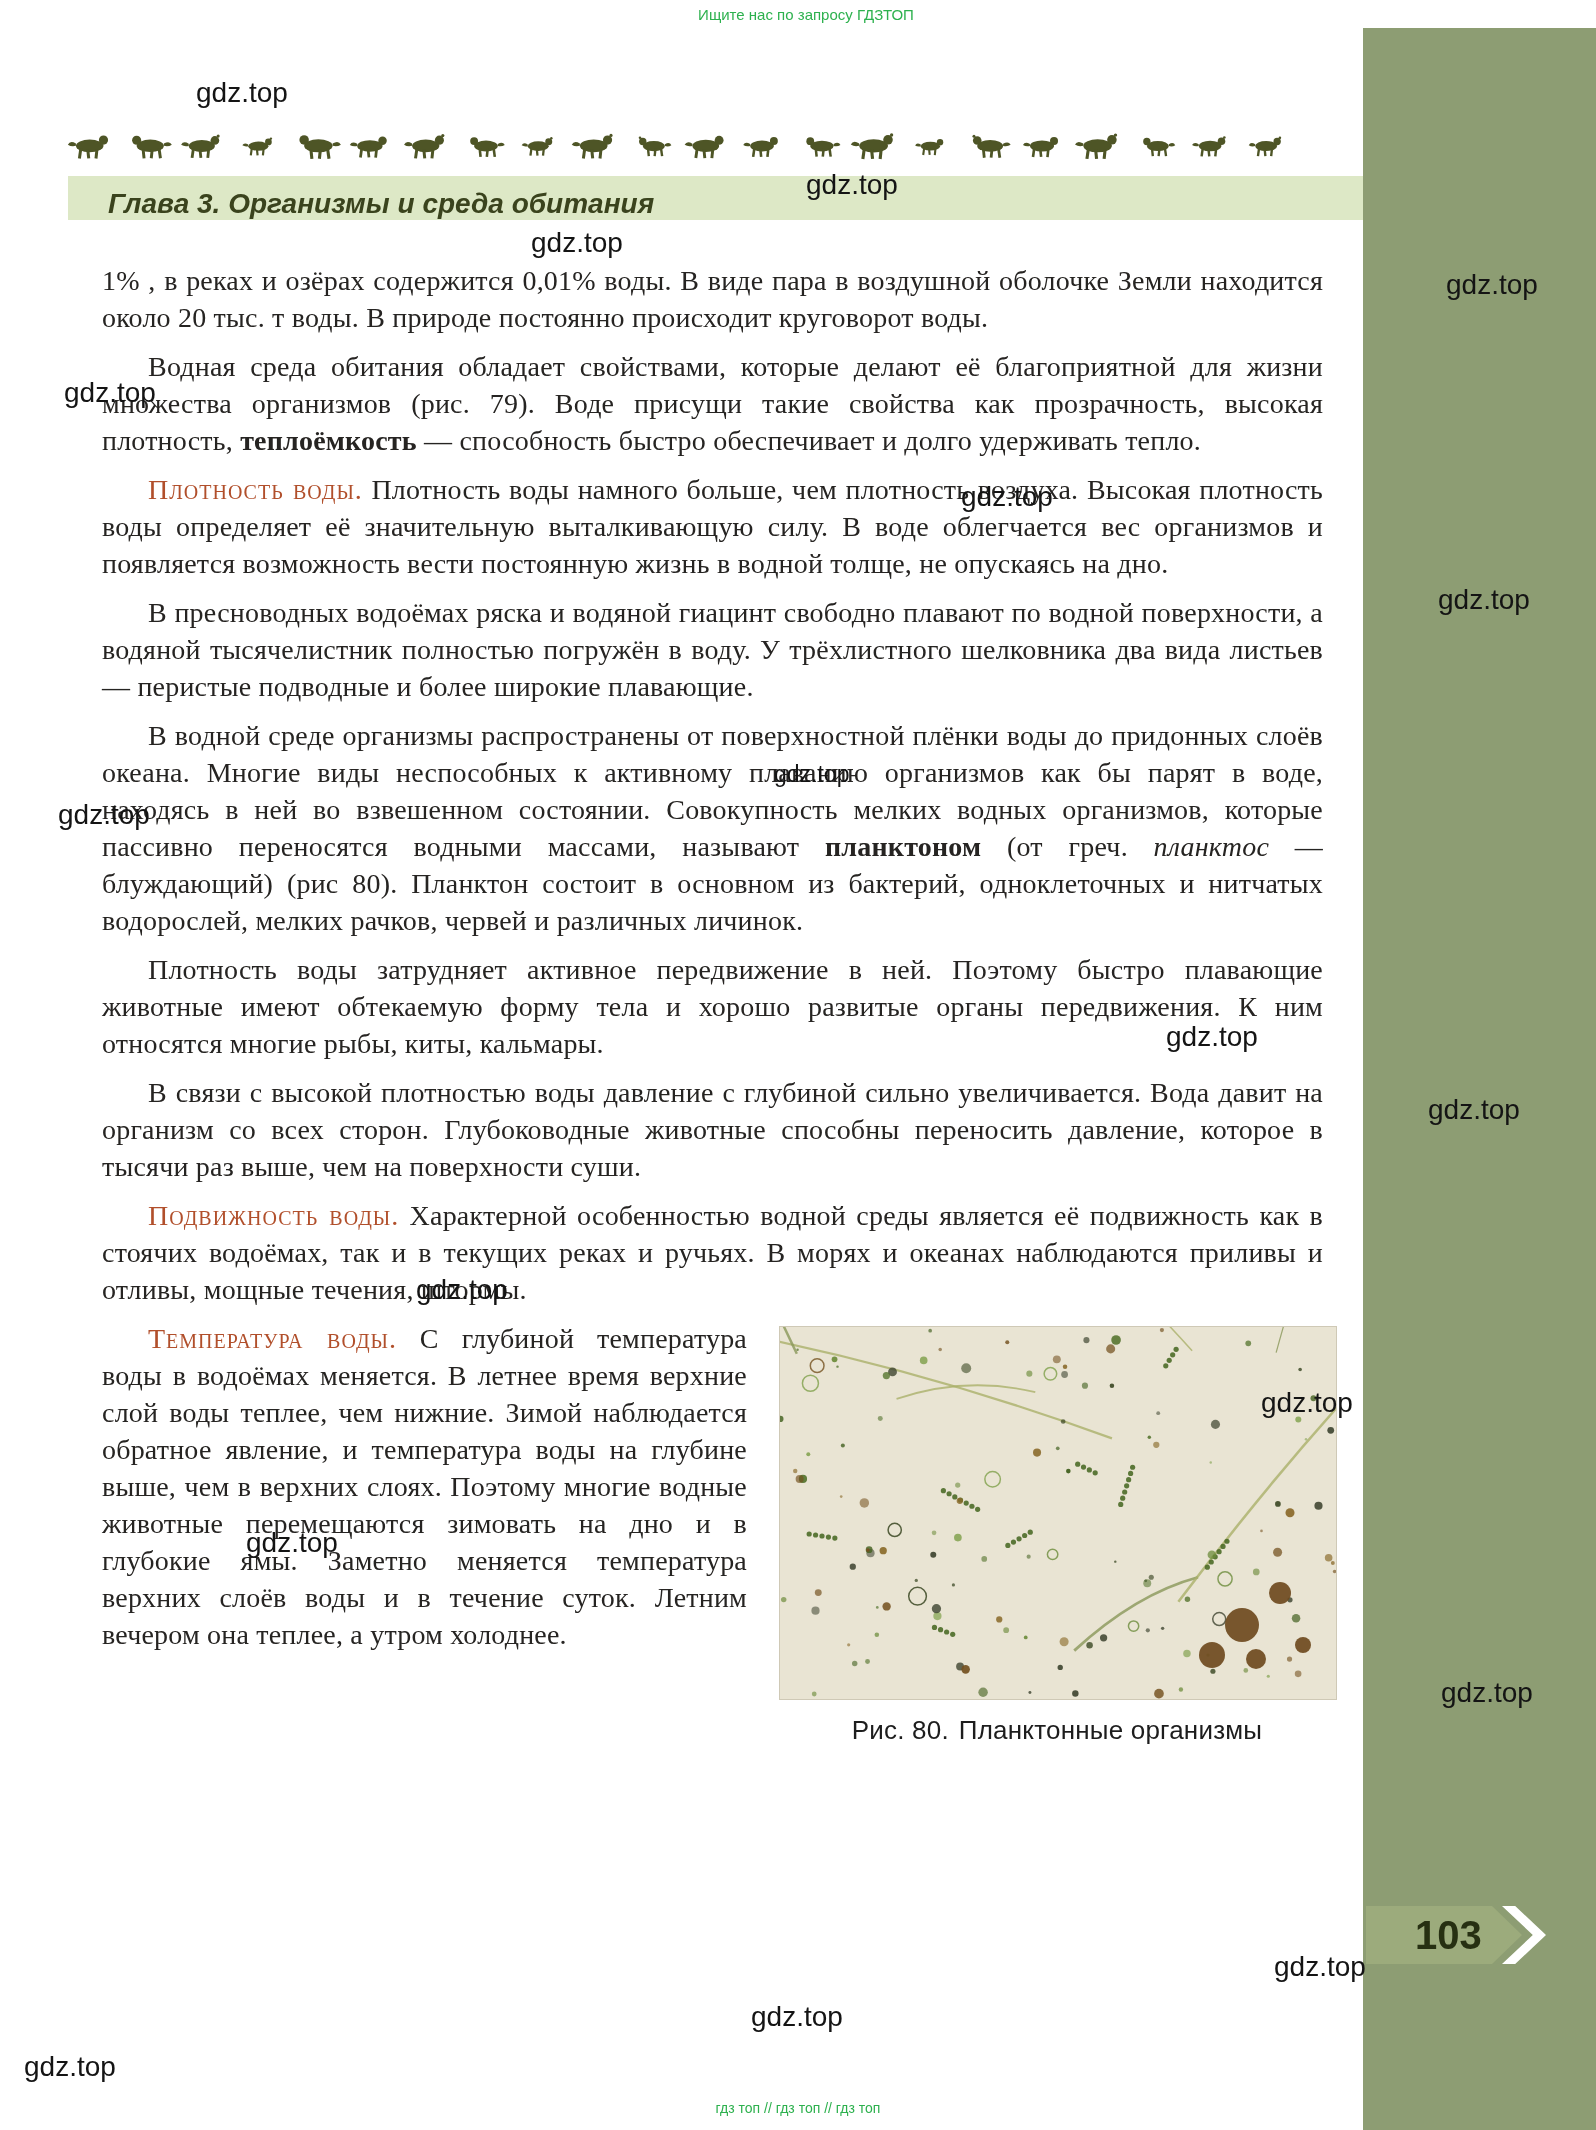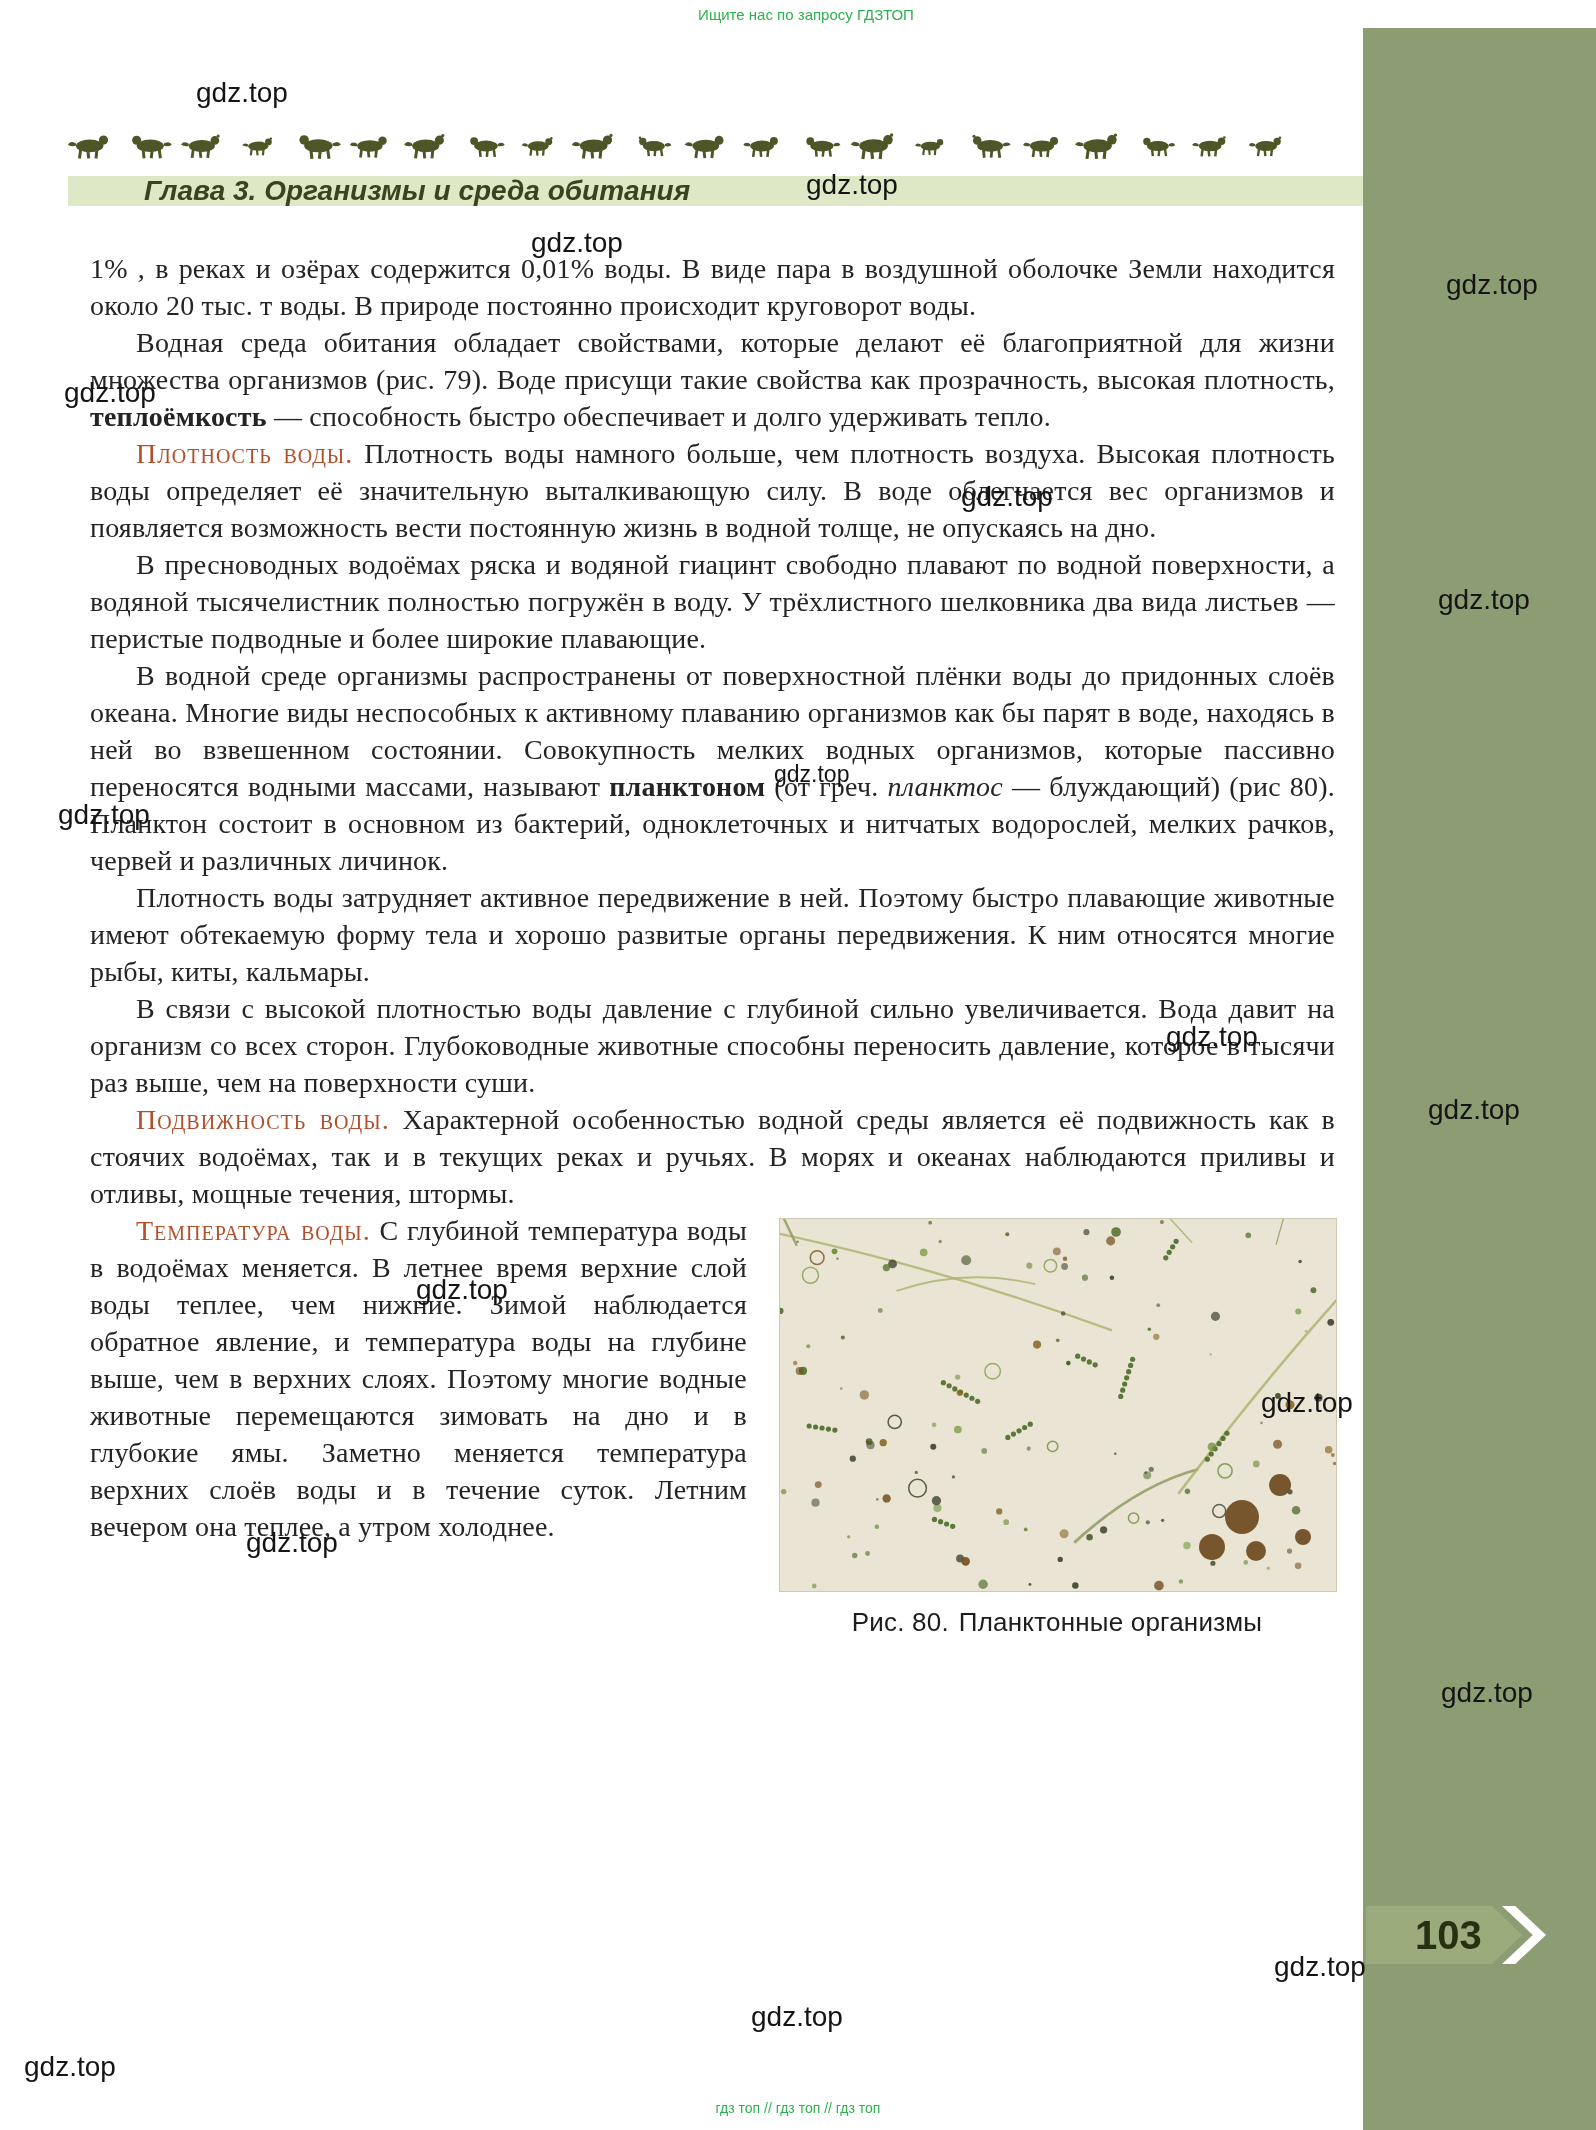--- a/index.html
+++ b/index.html
@@ -9,27 +9,27 @@
   }
   html,body{margin:0;padding:0}
   body{width:1596px;height:2130px;position:relative;background:#ffffff;overflow:hidden;
        font-family:"Liberation Serif","DejaVu Serif",serif;color:var(--ink)}
   .sidebar{position:absolute;top:28px;right:0;width:233px;height:2102px;background:var(--sidebar-green)}
   .top-banner{position:absolute;top:6px;left:8px;width:100%;text-align:center;
        font:400 15px/1.2 "Liberation Sans","DejaVu Sans",sans-serif;color:var(--banner-green)}
   .bottom-banner{position:absolute;top:2100px;left:0;width:1596px;text-align:center;
        font:400 14px/1.2 "Liberation Sans","DejaVu Sans",sans-serif;color:var(--banner-green)}
   .frieze{position:absolute;left:64px;top:126px;width:1232px;height:42px}
-  .chapter-band{position:absolute;left:68px;top:176px;width:1295px;height:30px;background:var(--band-green);
-       display:flex;align-items:center;padding-left:76px;box-sizing:border-box}
+  .chapter-band{position:absolute;left:68px;top:176px;width:1295px;height:44px;background:var(--band-green);
+       display:flex;align-items:flex-end;padding-left:40px;box-sizing:border-box}
   .chapter-title{font-family:"Liberation Sans","DejaVu Sans",sans-serif;font-style:italic;font-weight:700;
        font-size:28px;color:var(--title-olive)}
   .article{position:absolute;left:90px;top:250px;width:1245px;font-size:28px;line-height:37px;
        text-align:justify;font-weight:500;letter-spacing:.2px}
-  .article p{margin:0}
+  .article p{margin:12px}
   .article p.indent{text-indent:46px}
   .run-b{font-weight:700}
   .run-i{font-style:italic}
   .run-head{color:var(--heading-rust);font-weight:400;font-variant:small-caps;letter-spacing:1px}
   .figure-section{overflow:visible}
   .fig{float:right;width:556px;margin:6px 0 0 32px}
   .fig svg{display:block;width:556px;height:372px;border:1px solid #cfc9b6;background:#e9e4d3}
   .fig figcaption{margin-top:12px;text-align:center;text-indent:0;
        font-family:"Liberation Sans","DejaVu Sans",sans-serif;font-size:26px;font-weight:400;color:#1d1d1d}
   .cap-label{font-weight:400;margin-right:10px}

